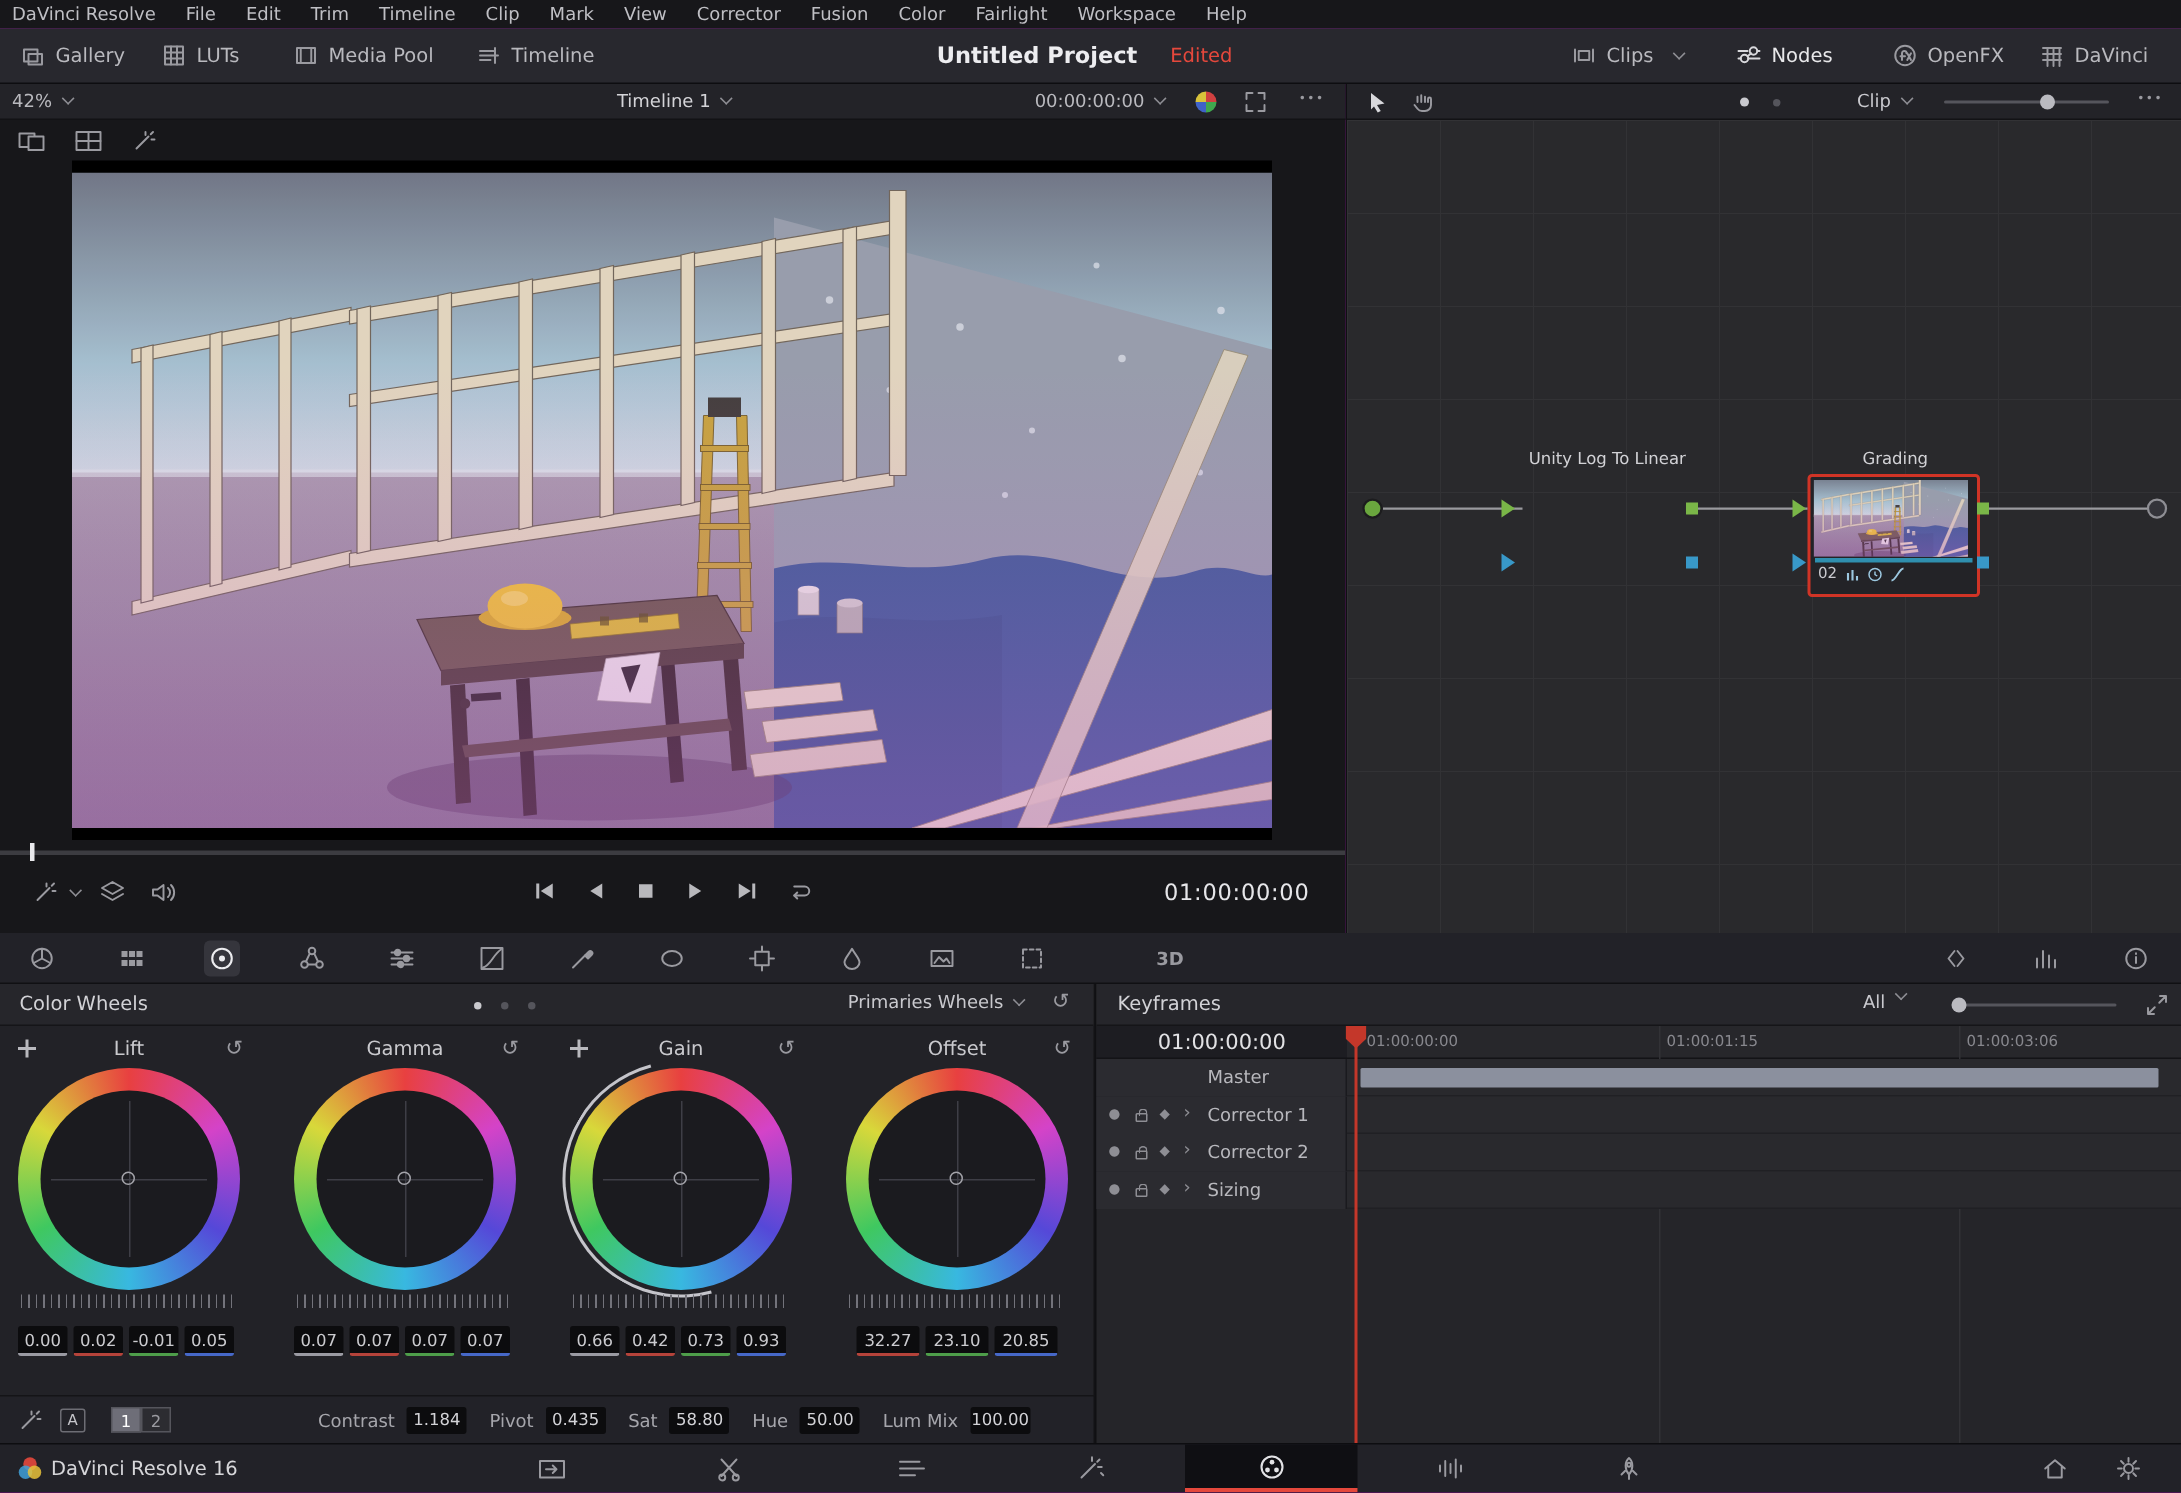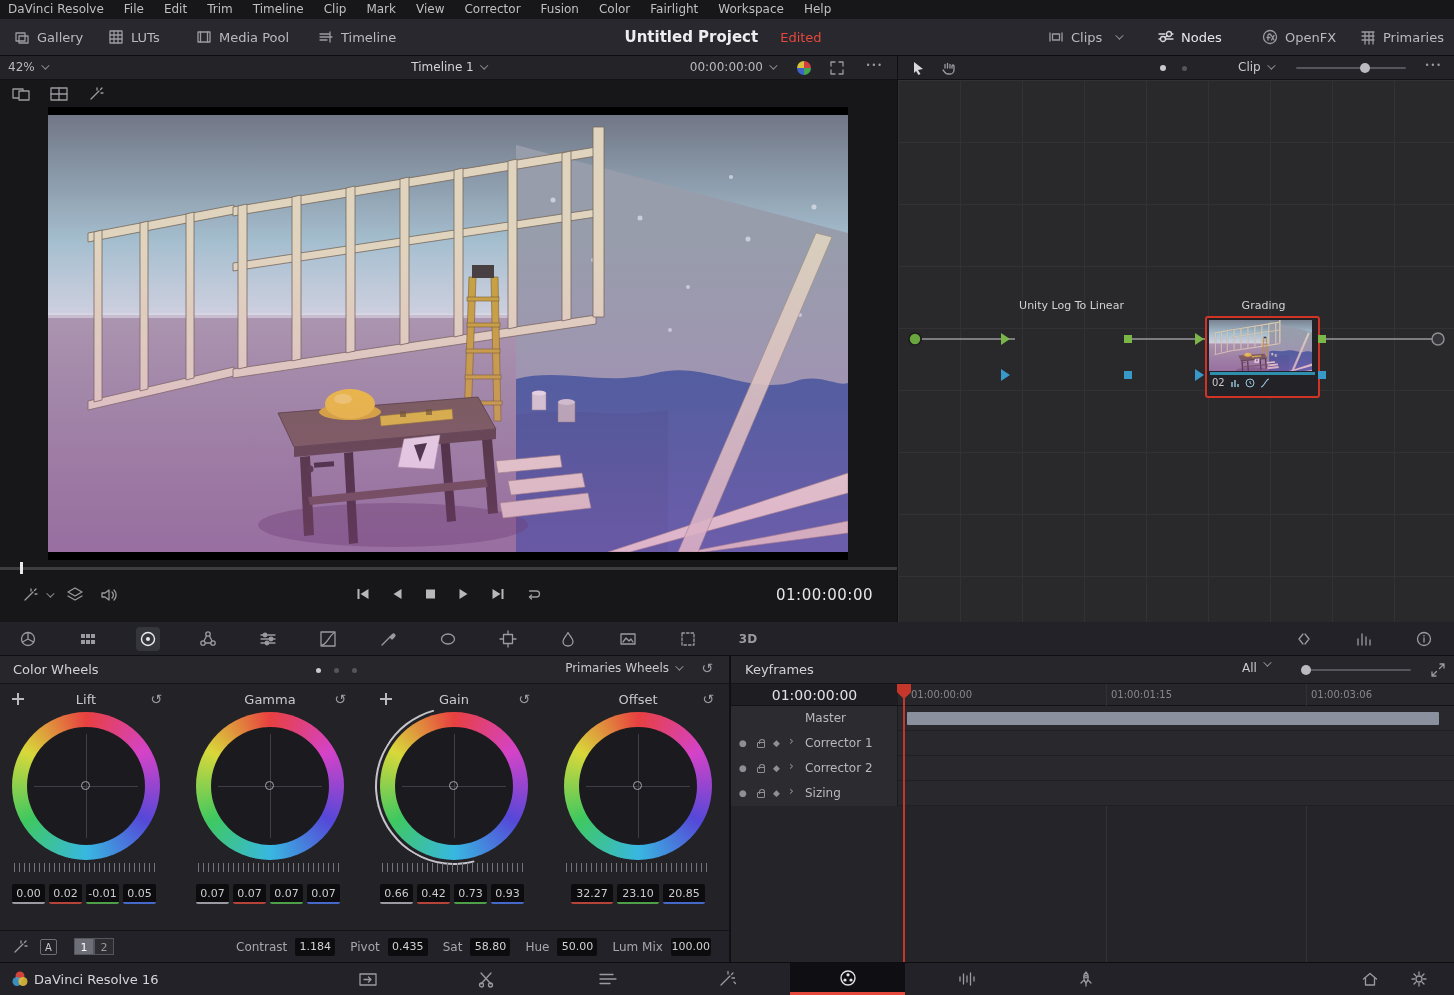--- a/index.html
+++ b/index.html
@@ -76,21 +76,21 @@
   .ticks { position:absolute; top:171px; left:2px; width:144px; height:9px;
     background:repeating-linear-gradient(90deg,#73737b 0 1px,transparent 1px 5px); }
   .vrow { position:absolute; top:192px; left:0; display:flex; gap:4px; }
   .vbox { width:33px; height:20px; background:#0c0c0e; border-radius:2px; text-align:center; line-height:19px; font-size:11px; color:#cbcbcf; border-bottom:2px solid #9a9aa2; }
   .vbox.wide { width:42px; }
   .u-r { border-bottom-color:#b5433a; } .u-g { border-bottom-color:#4e9e4a; } .u-b { border-bottom-color:#4668c8; }
   
   .wfoot { position:absolute; left:0; top:930px; width:730px; height:32px; background:#222228; border-top:1px solid #141417; border-right:1px solid #121215; }
   .abox { position:absolute; top:8px; width:17px; height:16px; border:1px solid #6d6d74; border-radius:2px; text-align:center; line-height:15px; font-size:10px; color:#c6c6cb; }
   .tabbox { width:20px; height:17px; text-align:center; line-height:17px; font-size:11px; border:1px solid #55555c; }
-  .adjrow { position:absolute; left:236px; top:0; height:32px; display:flex; align-items:center; gap:15px; }
+  .adjrow { position:absolute; left:212px; top:0; height:32px; display:flex; align-items:center; gap:15px; }
   .adj { display:flex; align-items:center; gap:8px; }
   .adj .al { font-size:12px; color:#a6a6ac; }
   .adj .av { width:40px; height:18px; background:#0c0c0e; border-radius:2px; text-align:center; line-height:18px; font-size:11px; color:#d2d2d6; }
   
   .kf { position:absolute; left:730px; top:656px; width:724px; height:306px; background:#252529; border-left:1px solid #101013; }
   .kf-tcrow { position:absolute; left:0; top:28px; width:100%; height:22px; }
   .kf-tcl { position:absolute; left:0; top:0; width:167px; height:22px; background:#1d1d22; border-bottom:1px solid #131316; text-align:center; line-height:22px; font-size:14px; color:#e2e2e5; }
   .kf-ruler { position:absolute; left:167px; top:0; right:0; height:22px; background:#27272b; border-bottom:1px solid #131316; }
   .kf-ruler span { position:absolute; top:5px; font-size:10px; color:#87878d; }
   .kf-grid { position:absolute; top:28px; bottom:0; width:1px; background:#323236; }
@@ -282,21 +282,21 @@
       <svg class="ic" width="16" height="16">
           <circle cx="8" cy="8" r="6.5"></circle>
           <path d="M6 11V6.5a1.5 1.5 0 0 1 3 0M5 8.5h3M9.5 6.5l2.5 4.5M12 6.5l-2.5 4.5"></path>
         </svg>
       <span>OpenFX</span>
     </div>
     <div class="tbtn" style="left:1360px">
       <svg class="ic" width="16" height="16">
           <path d="M2 3h12M2 7h12M2 11h12M5 3v12M9 3v12M13 3v12"></path>
         </svg>
-      <span>Primaries</span>
+      <span>DaVinci</span>
     </div>
   </div>
 
   <div class="viewer">
     <div class="vhead">
       <div class="abs" style="left:8px;top:4px;display:flex;align-items:center">
         <span class="lbl">42%</span>
           <i class="chev"></i>
       </div>
       <div class="abs" style="left:50%;top:4px;transform:translateX(-50%);display:flex;align-items:center">
@@ -512,21 +512,21 @@
         <svg class="ic" width="18" height="18">
           <rect x="2" y="4" width="14" height="10"></rect>
           <path d="M4 12l3-4 3 3 2-2 2 3"></path>
         </svg>
       </div>
     <div class="pal" style="left:676px">
         <svg class="ic" width="18" height="18">
           <rect x="3" y="3" width="12" height="12" stroke-dasharray="2.5 2"></rect>
         </svg>
       </div>
-    <div class="pal" style="left:736px">
+    <div class="pal" style="left:768px">
         <span style="font-size:12px;color:#9a9aa0;font-weight:bold">3D</span>
       </div>
     <div class="pal" style="left:1292px">
         <svg class="ic" width="18" height="18">
           <path d="M8 4L4 9l4 5M10 4l4 5-4 5"></path>
         </svg>
       </div>
     <div class="pal" style="left:1352px">
         <svg class="ic" width="18" height="18">
           <path d="M3 15V9M7 15V4M11 15V7M15 15V10"></path>

